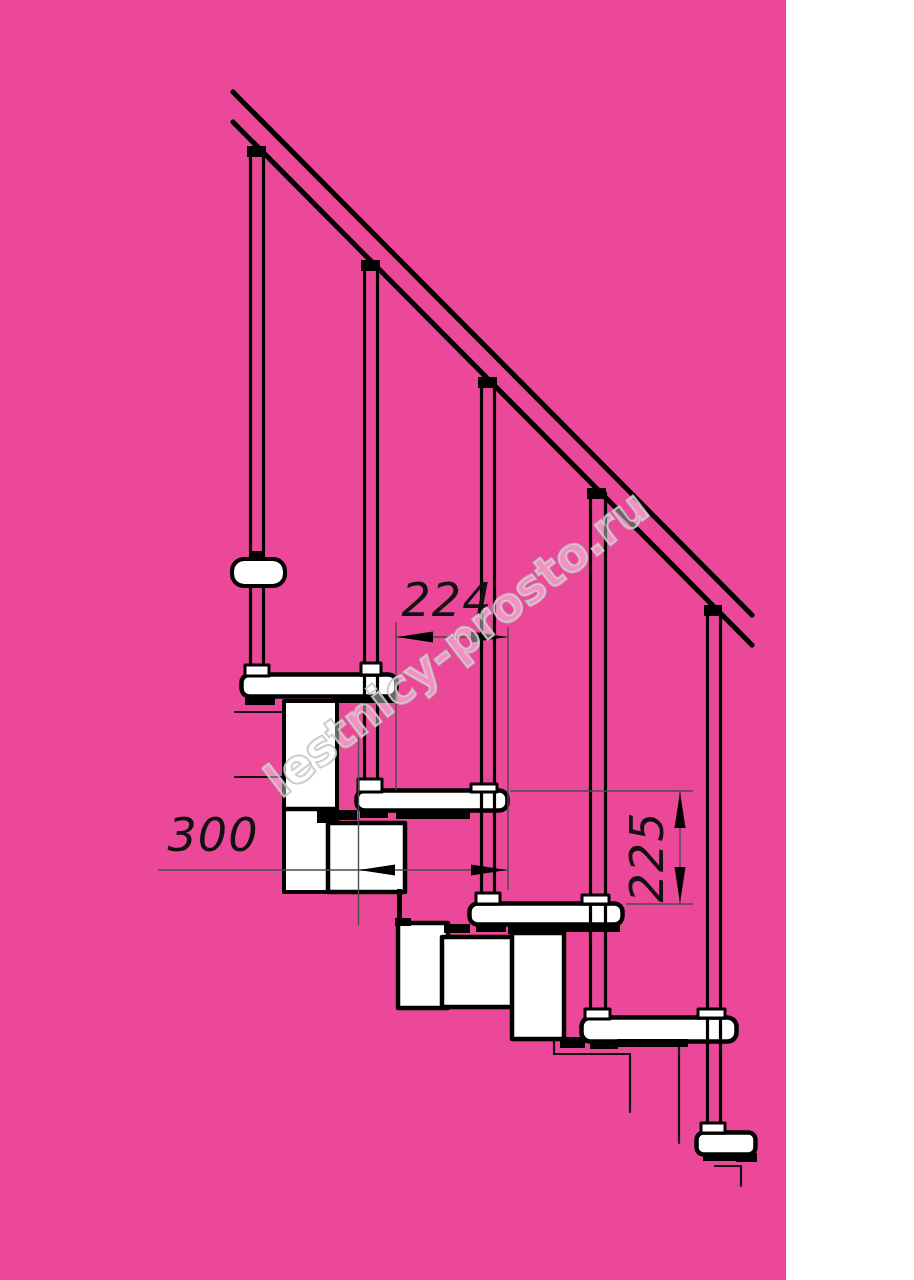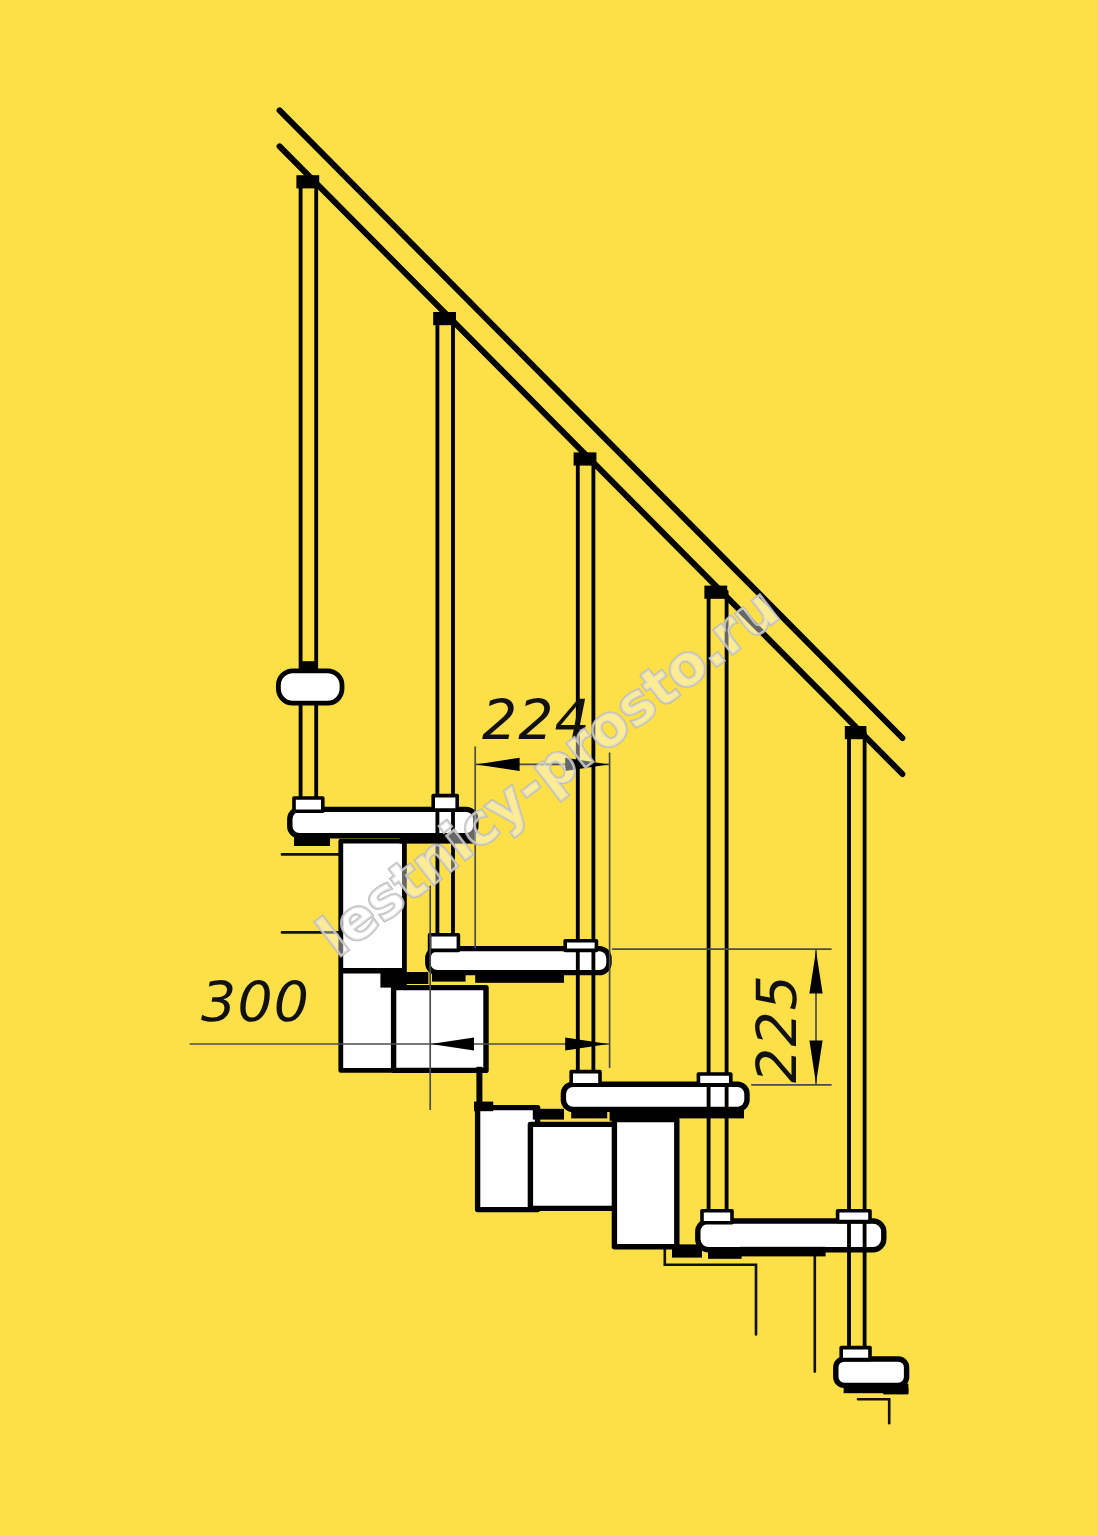--- a/index.html
+++ b/index.html
@@ -2,21 +2,21 @@
 <html><head>
 <meta charset="utf-8">
 <style>
   html, body {
     margin: 0; padding: 0;
     width: 914px; height: 1280px;
     background: #ffffff;
     font-family: "DejaVu Sans", sans-serif;
     overflow: hidden;
   }
-  .stage { position: relative; width: 914px; height: 1280px; background:#fde047; }
+  .stage { position: relative; width: 786px; height: 1280px; background:#ec4899; }
   svg { position: absolute; left: 0; top: 0; }
   .dim-text {
     font-family: "DejaVu Sans", "Liberation Sans", sans-serif;
     font-style: italic;
     font-size: 46px;
     letter-spacing: 1px;
   }
   .watermark-text {
     font-family: "DejaVu Sans", "Liberation Sans", sans-serif;
     font-weight: bold;

